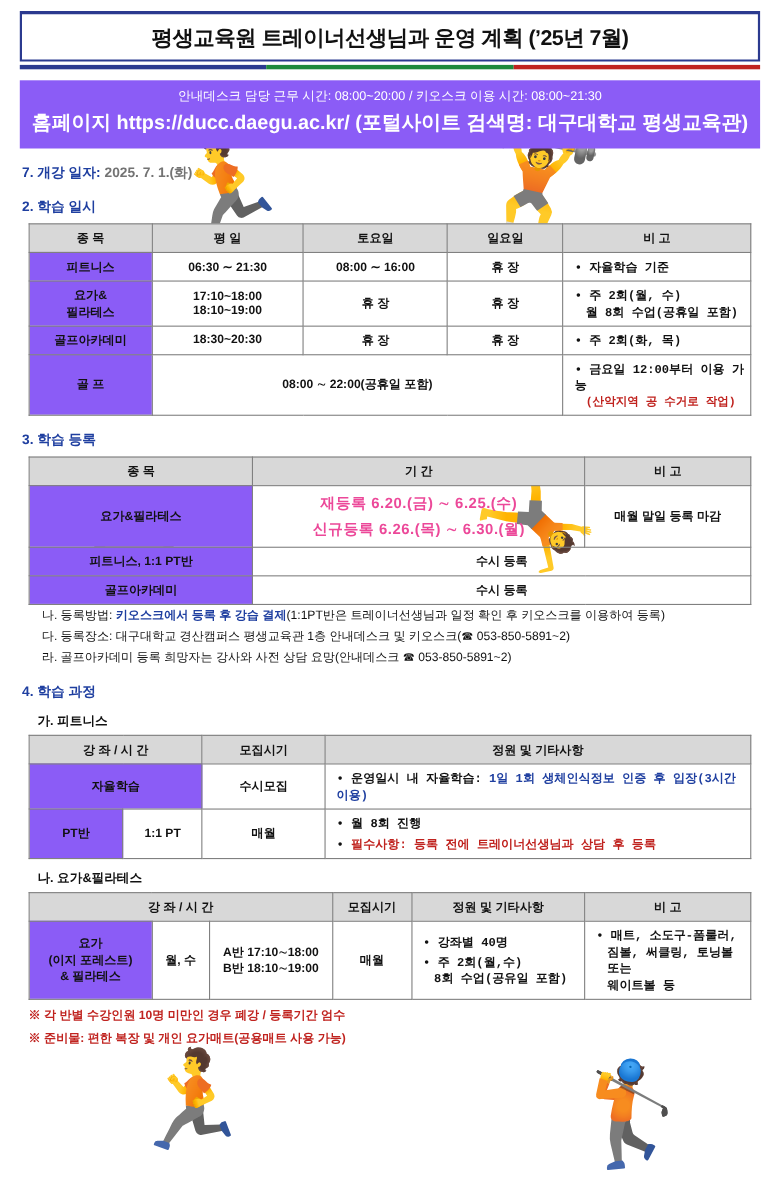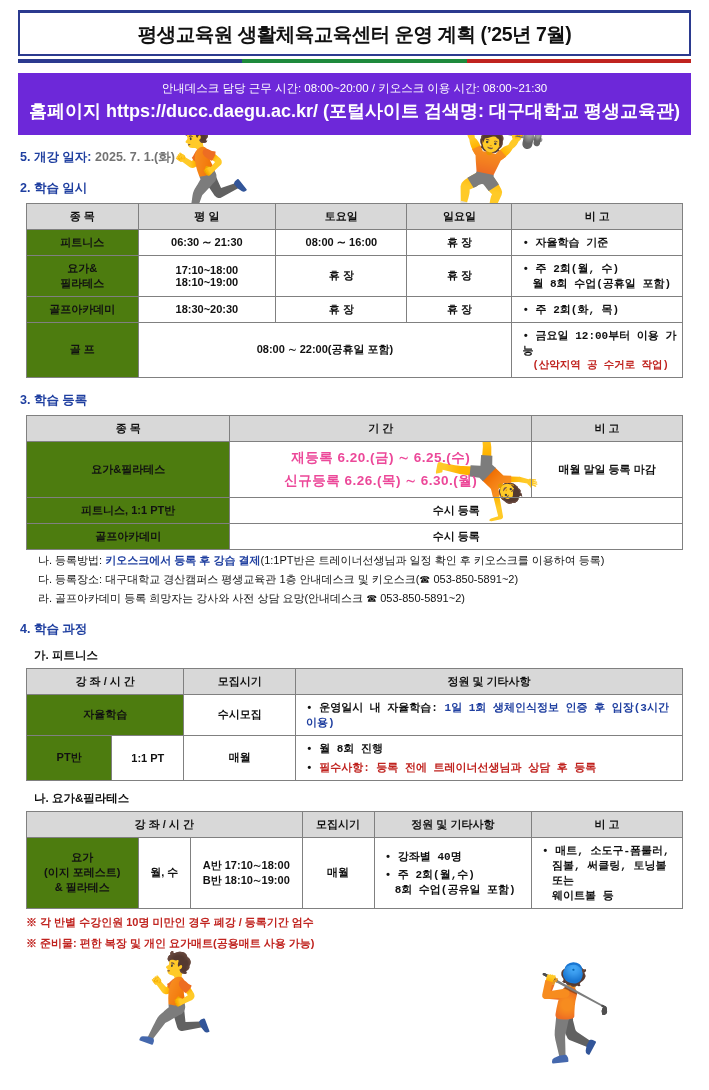--- a/index.html
+++ b/index.html
@@ -52,21 +52,21 @@
     margin-top: 3px;
   }
   .title-underline span { flex: 1; }
   .tu-blue { background: #2b3a8f; }
   .tu-green { background: #1e8a3c; }
   .tu-red { background: #c0231f; }
 
   
   .info-box {
     margin-top: 10px;
-    background: #6d28d9;
+    background: #8b5cf6;
     color: #ffffff;
     text-align: center;
     padding: 7px 4px 9px 4px;
     line-height: 1.55;
   }
   .info-line1 { font-size: 11.5px; }
   .info-line2 { font-size: 18px; font-weight: bold; }
 
   
   .sec {
@@ -109,21 +109,21 @@
     font-weight: bold;
     font-family: Liberation Mono, monospace;
   }
   .bullet::before { content: "\2022  "; }
   .big-red {
     color: #ec4899;
     font-size: 13.5px;
     font-weight: bold;
     letter-spacing: 0.5px;
   }
-  .cell-blue-bg { background: #4d7c0f; }
+  .cell-blue-bg { background: #8b5cf6; }
   .note-red { color: #c0231f; font-size: 10.5px; font-weight: bold; }
   .foot {
     font-size: 11px;
     font-weight: bold;
     margin: 6px 0 0 8px;
     color: #c0231f;
   }
 </style>
 </head>
 <body>
@@ -133,35 +133,35 @@
   <div class="wm wm1">🏃</div>
   <div class="wm wm2">🏋</div>
   <div class="wm wm3">⛳</div>
   <div class="wm wm4">🤸</div>
   <div class="wm wm5">🏃</div>
   <div class="wm wm6">🏌</div>
 
   <div class="content">
 
     <div class="title-box">
-      <div class="title-text">평생교육원 생활체육교육센터 운영 계획 (’25년 7월)</div>
+      <div class="title-text">평생교육원 트레이너선생님과 운영 계획 (’25년 7월)</div>
     </div>
     <div class="title-underline">
       <span class="tu-blue"></span>
       <span class="tu-green"></span>
       <span class="tu-red"></span>
     </div>
 
     <div class="info-box">
       <div class="info-line1">안내데스크 담당 근무 시간: 08:00~20:00 / 키오스크 이용 시간: 08:00~21:30</div>
       <div class="info-line2">홈페이지 https://ducc.daegu.ac.kr/ (포털사이트 검색명: 대구대학교 평생교육관)</div>
     </div>
 
     <div class="sec">
-      <span>5. 개강 일자:</span>
+      <span>7. 개강 일자:</span>
       <span class="sec-rest">2025. 7. 1.(화)</span>
     </div>
 
     <div class="sec">2. 학습 일시</div>
 
     <div class="tbl-wrap">
     <table>
       <thead>
         <tr>
           <td style="width:17%">종   목</td>

